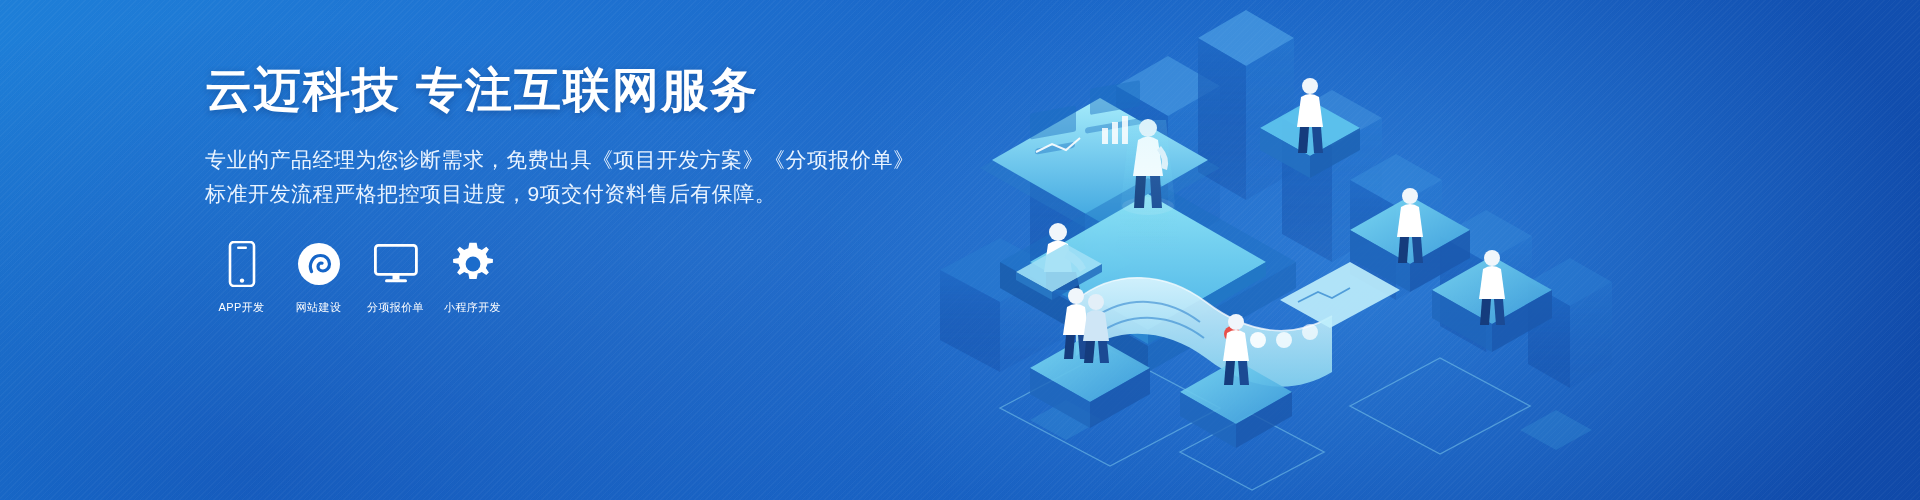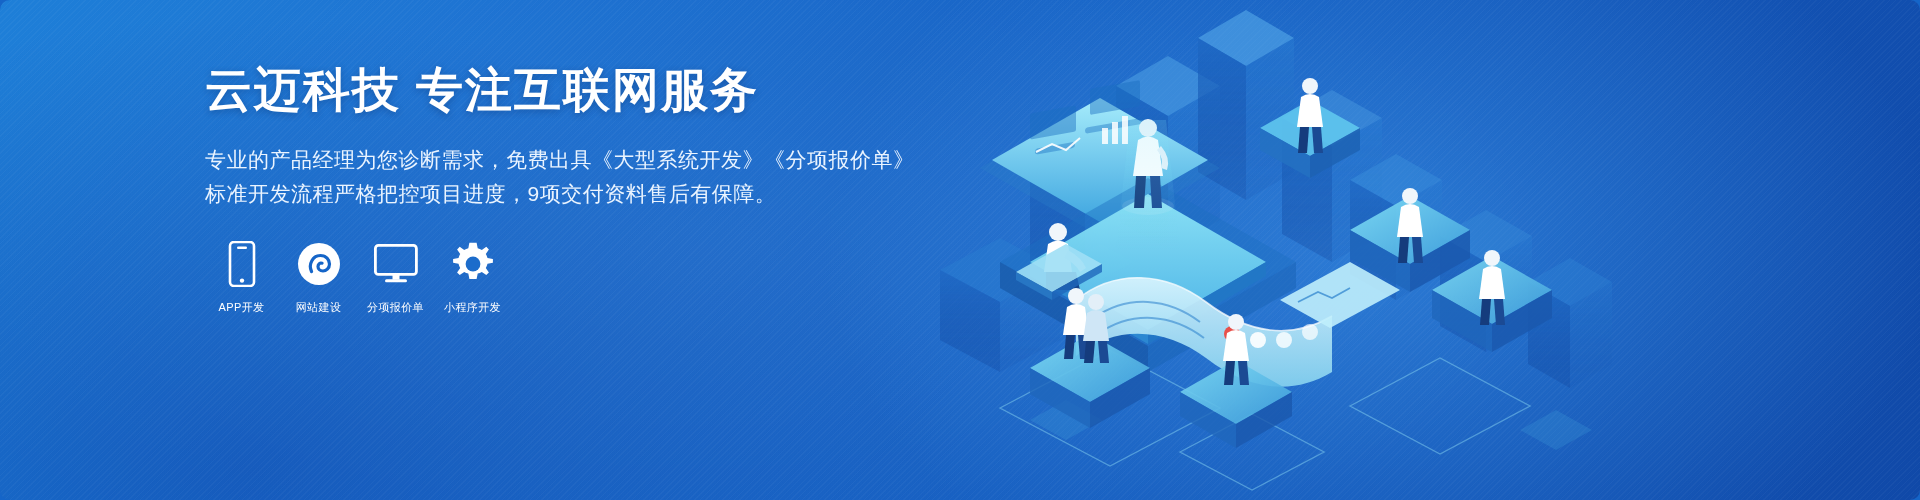--- a/index.html
+++ b/index.html
@@ -8,21 +8,20 @@
     width:1920px;height:500px;overflow:hidden;
     font-family:"Liberation Sans","DejaVu Sans",sans-serif;
     background:#1565c8;
   }
   #banner{
     position:relative;width:1920px;height:500px;overflow:hidden;
     background:
       radial-gradient(ellipse 900px 620px at 1380px 250px, rgba(60,150,235,0.55) 0%, rgba(40,120,215,0.0) 62%),
       radial-gradient(ellipse 1100px 700px at 250px 470px, rgba(14,70,170,0.55) 0%, rgba(14,70,170,0.0) 65%),
       linear-gradient(116deg,#1e7fd8 0%,#1b72d2 22%,#1663c6 48%,#1356b8 72%,#1049a8 100%);
-    border-radius: 10px;
   }
   
   #texture{
     position:absolute;inset:0;
     background-image:repeating-linear-gradient(135deg, rgba(255,255,255,0.030) 0px, rgba(255,255,255,0.030) 1px, rgba(255,255,255,0) 1px, rgba(255,255,255,0) 4px);
     pointer-events:none;
   }
   #vignette{
     position:absolute;inset:0;pointer-events:none;
     background:radial-gradient(ellipse 1250px 520px at 700px 250px, rgba(255,255,255,0.055) 0%, rgba(255,255,255,0) 70%);
@@ -63,21 +62,21 @@
 
 <div id="banner">
   <div id="texture"></div>
   <div id="vignette"></div>
 
   <div id="copy">
 
     <h1 id="headline">云迈科技 专注互联网服务</h1>
 
     <div id="subtitle">
-      <div class="sub-line">专业的产品经理为您诊断需求，免费出具《大型系统开发》《分项报价单》</div>
+      <div class="sub-line">专业的产品经理为您诊断需求，免费出具《项目开发方案》《分项报价单》</div>
       <div class="sub-line">标准开发流程严格把控项目进度，9项交付资料售后有保障。</div>
     </div>
 
     <div id="services">
 
       <div class="service">
         <span class="svc-icon">
           <svg width="30" height="46" viewBox="0 0 30 46">
             <rect x="3" y="1" width="24" height="44" rx="4" ry="4" fill="none" stroke="#ffffff" stroke-width="2.6"></rect>
             <rect x="10" y="5.6" width="10" height="2.4" rx="1.2" fill="#ffffff"></rect>

